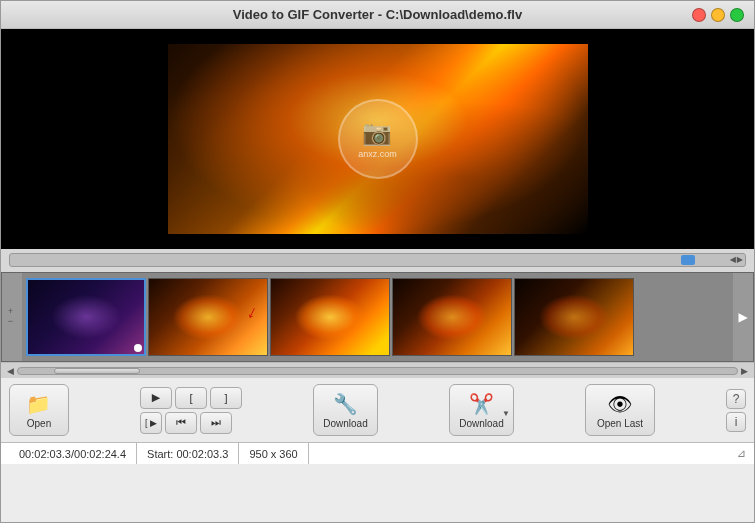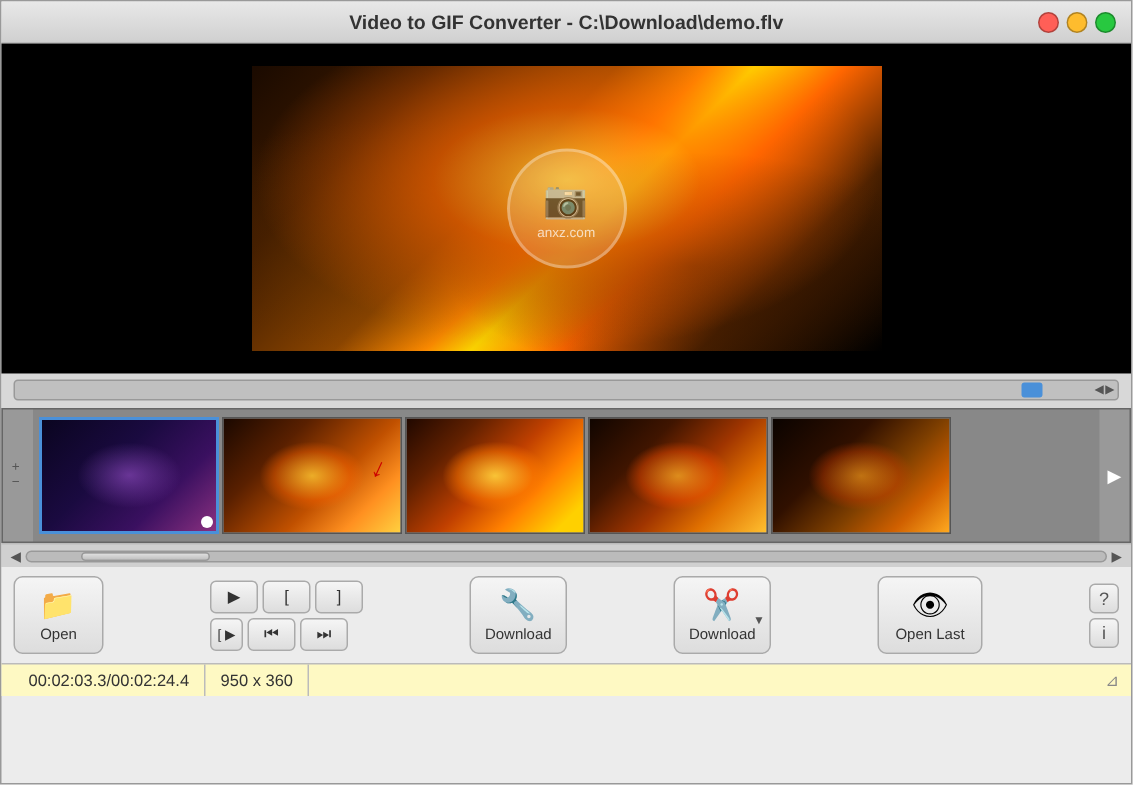--- a/index.html
+++ b/index.html
@@ -368,21 +368,21 @@
       height: 20px;
       display: flex;
       align-items: center;
       justify-content: center;
       cursor: pointer;
       font-size: 12px;
       color: #555;
     }
 
     .status-bar {
-      background: #fef9c3;
+      background: #ffffff;
       border-top: 1px solid #bbb;
       height: 22px;
       display: flex;
       align-items: center;
       padding: 0 8px;
       flex-shrink: 0;
     }
 
     .status-section {
       display: flex;
@@ -555,18 +555,21 @@
       <div class="side-btn">i</div>
     </div>
 
   </div>
 
   <div class="status-bar">
     <div class="status-section">
       <span class="status-text">00:02:03.3/00:02:24.4</span>
     </div>
     <div class="status-section">
+      <span class="status-text">Start: 00:02:03.3</span>
+    </div>
+    <div class="status-section">
       <span class="status-text">950 x 360</span>
     </div>
     <span style="margin-left:auto;font-size:11px;color:#888;">⊿</span>
   </div>
 
 </div>
 
 </body></html>

